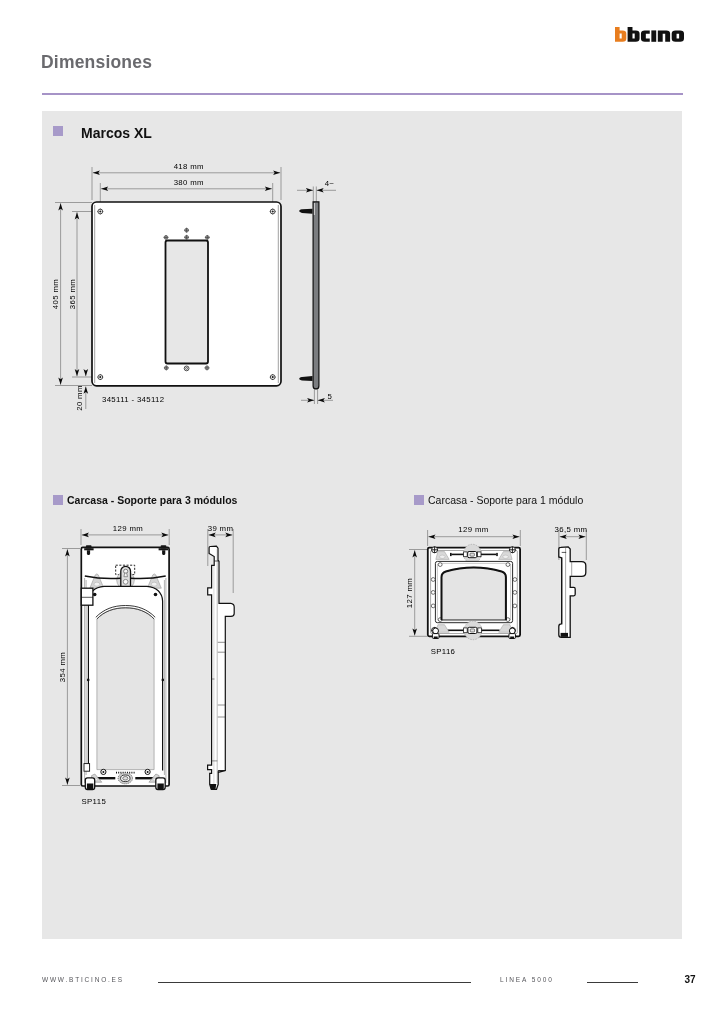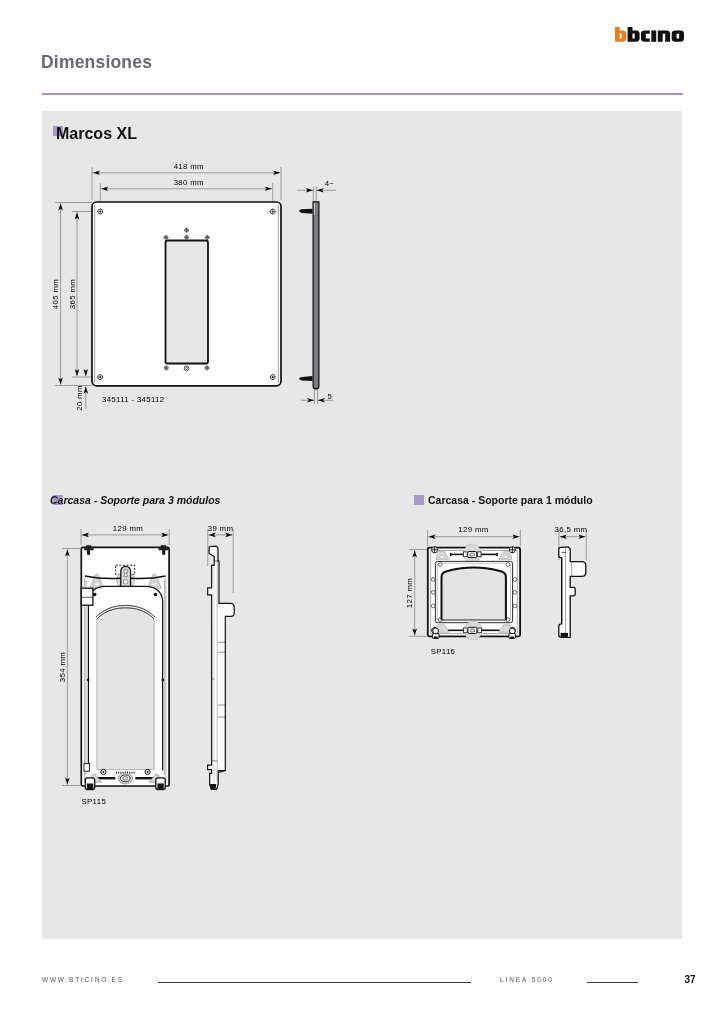--- a/index.html
+++ b/index.html
@@ -27,27 +27,27 @@
 </svg>
 </div>
 
 <div class="abs" style="left:41px;top:51.5px;font-size:17.5px;font-weight:bold;color:#6a6a6e;letter-spacing:0.2px;">Dimensiones</div>
 
 <div class="abs" style="left:42px;top:93px;width:641px;height:2px;background:#a693c7;"></div>
 
 <div class="abs" style="left:42px;top:111px;width:640px;height:828px;background:#e7e7e7;"></div>
 
 <div class="abs" style="left:53px;top:126px;width:9.5px;height:9.5px;background:#a79ac9;"></div>
-<div class="abs" style="left:56px;top:125px;font-size:16px;font-weight:bold;color:#111;">Marcos XL</div>
+<div class="abs" style="left:81px;top:125px;font-size:14px;font-weight:bold;color:#111;">Marcos XL</div>
 
 <div class="abs" style="left:53px;top:495px;width:9.5px;height:9.5px;background:#a79ac9;"></div>
-<div class="abs" style="left:50px;top:494px;font-size:10.5px;font-weight:bold;color:#111;font-style:italic;">Carcasa - Soporte para 3 módulos</div>
+<div class="abs" style="left:67px;top:494px;font-size:10.5px;font-weight:bold;color:#111;">Carcasa - Soporte para 3 módulos</div>
 
 <div class="abs" style="left:414px;top:495px;width:9.5px;height:9.5px;background:#a79ac9;"></div>
-<div class="abs" style="left:428px;top:494px;font-size:10.5px;font-weight:bold;color:#111;text-align:center;">Carcasa - Soporte para 1 módulo</div>
+<div class="abs" style="left:428px;top:494px;font-size:10.5px;font-weight:normal;color:#111;text-align:center;">Carcasa - Soporte para 1 módulo</div>
 
 <svg class="abs" style="left:42px;top:111px;" width="640" height="828" viewBox="42 111 640 828">
 <defs>
   <marker id="aL" markerWidth="10" markerHeight="7" refX="0.5" refY="3.5" orient="auto" markerUnits="userSpaceOnUse">
     <path d="M0.5,3.5 L7.6,1.2 L6,3.5 L7.6,5.8 Z" fill="#0a0a0a"></path>
   </marker>
   <marker id="aR" markerWidth="10" markerHeight="7" refX="7.5" refY="3.5" orient="auto" markerUnits="userSpaceOnUse">
     <path d="M7.5,3.5 L0.4,1.2 L2,3.5 L0.4,5.8 Z" fill="#0a0a0a"></path>
   </marker>
 </defs>

